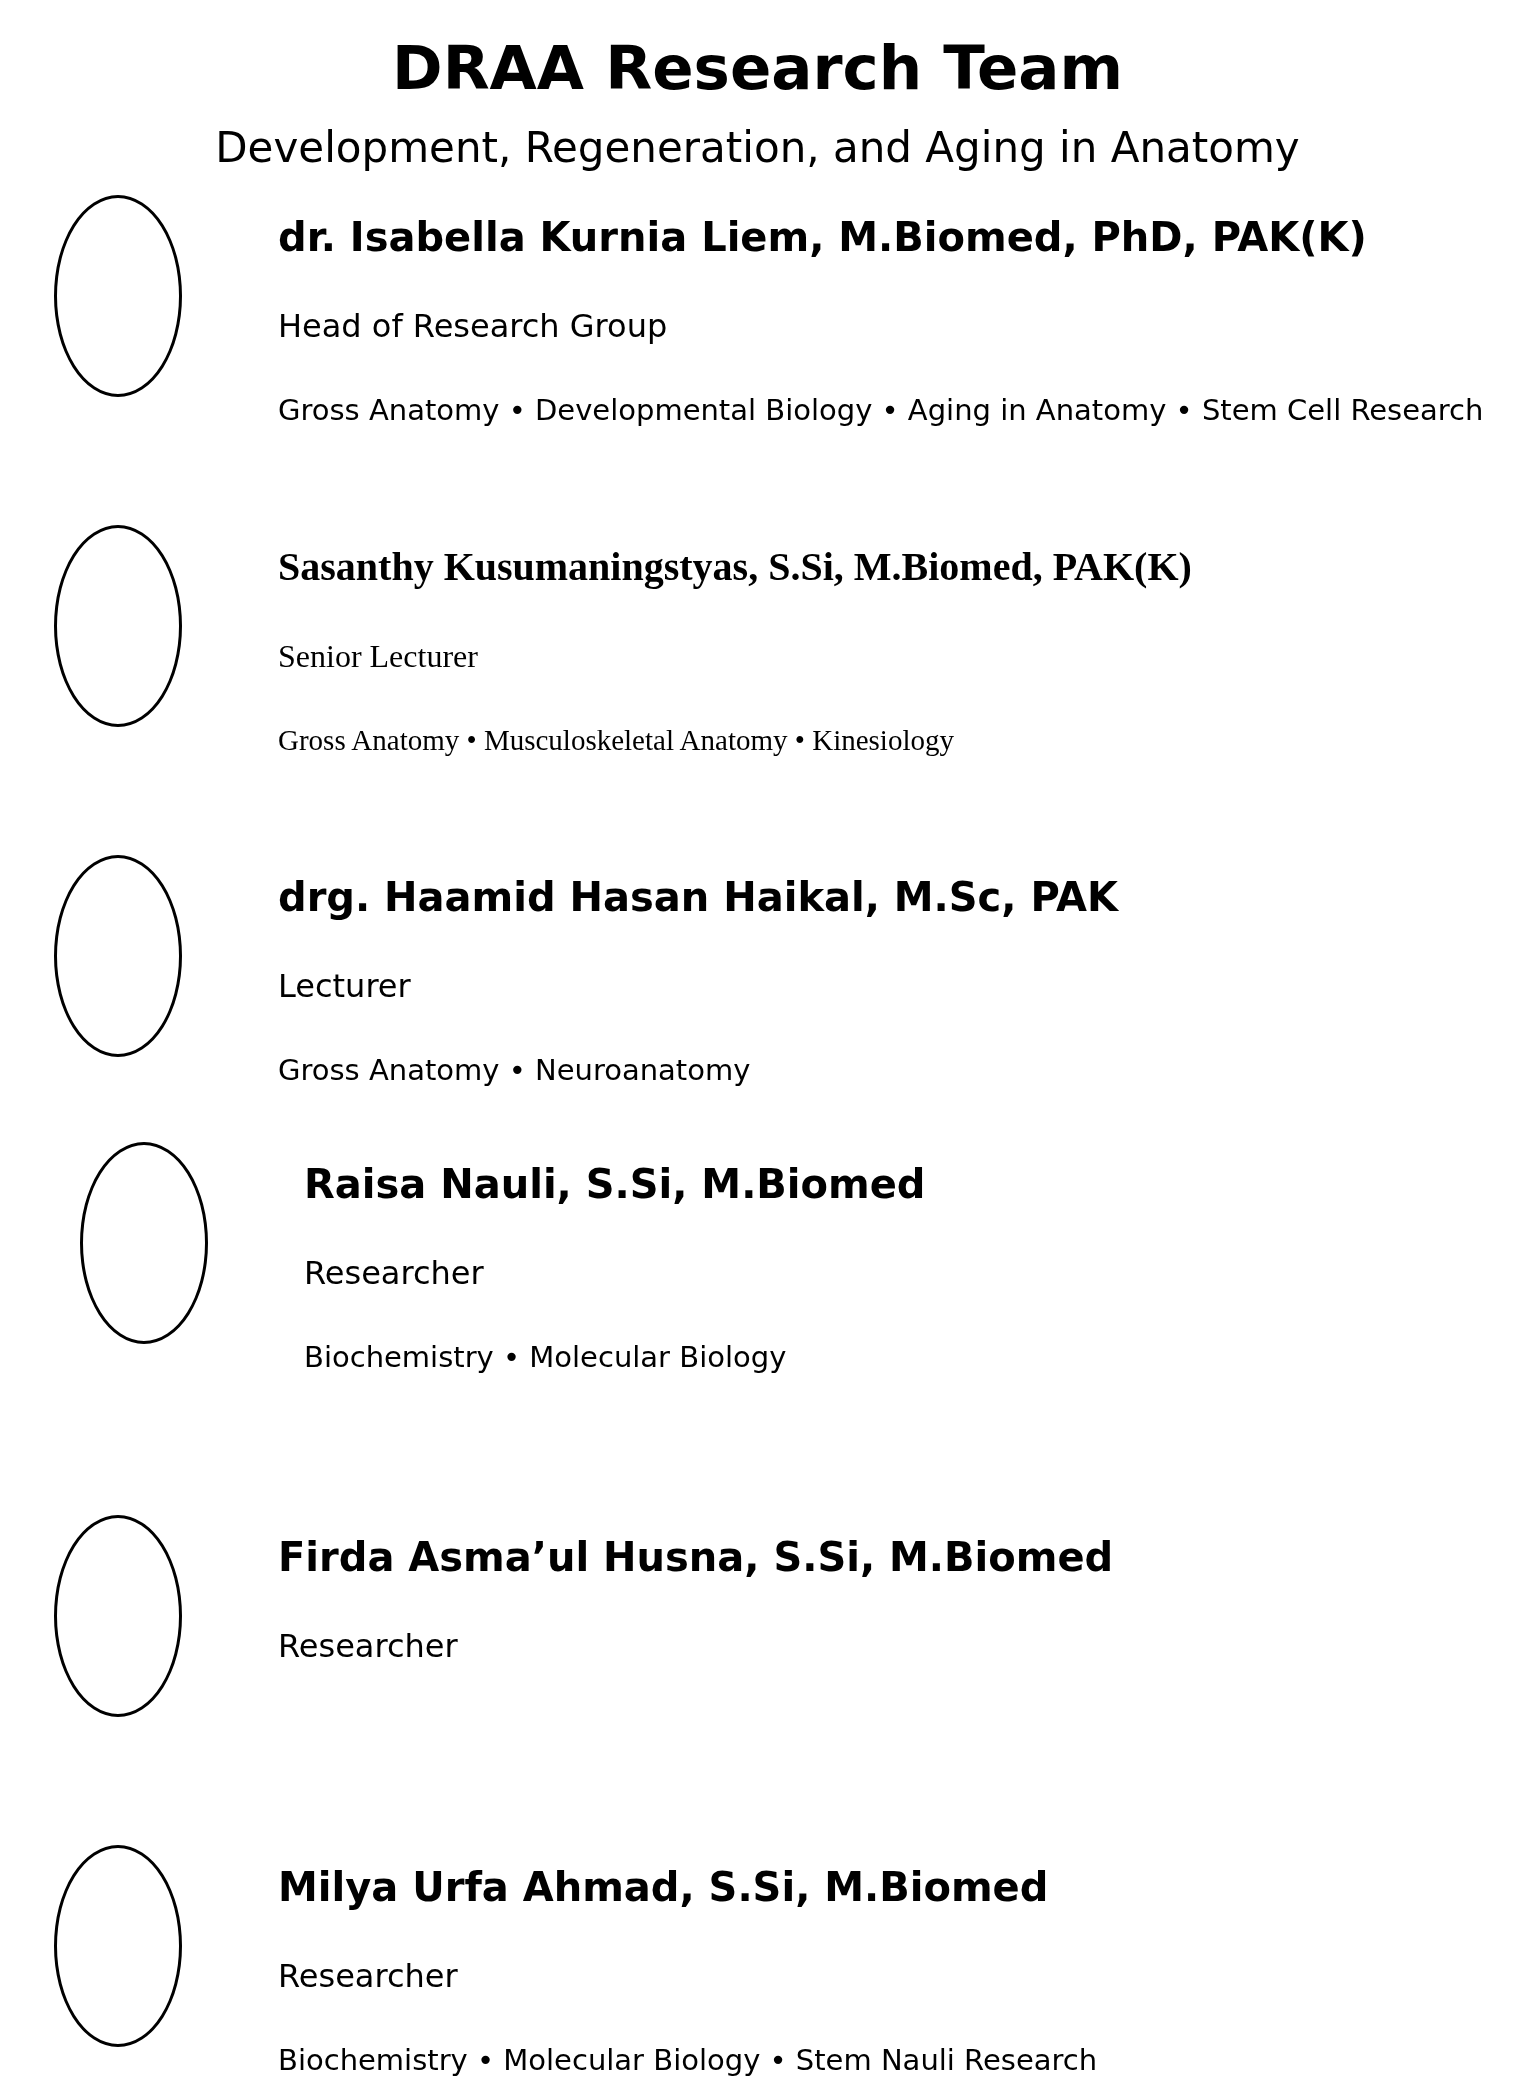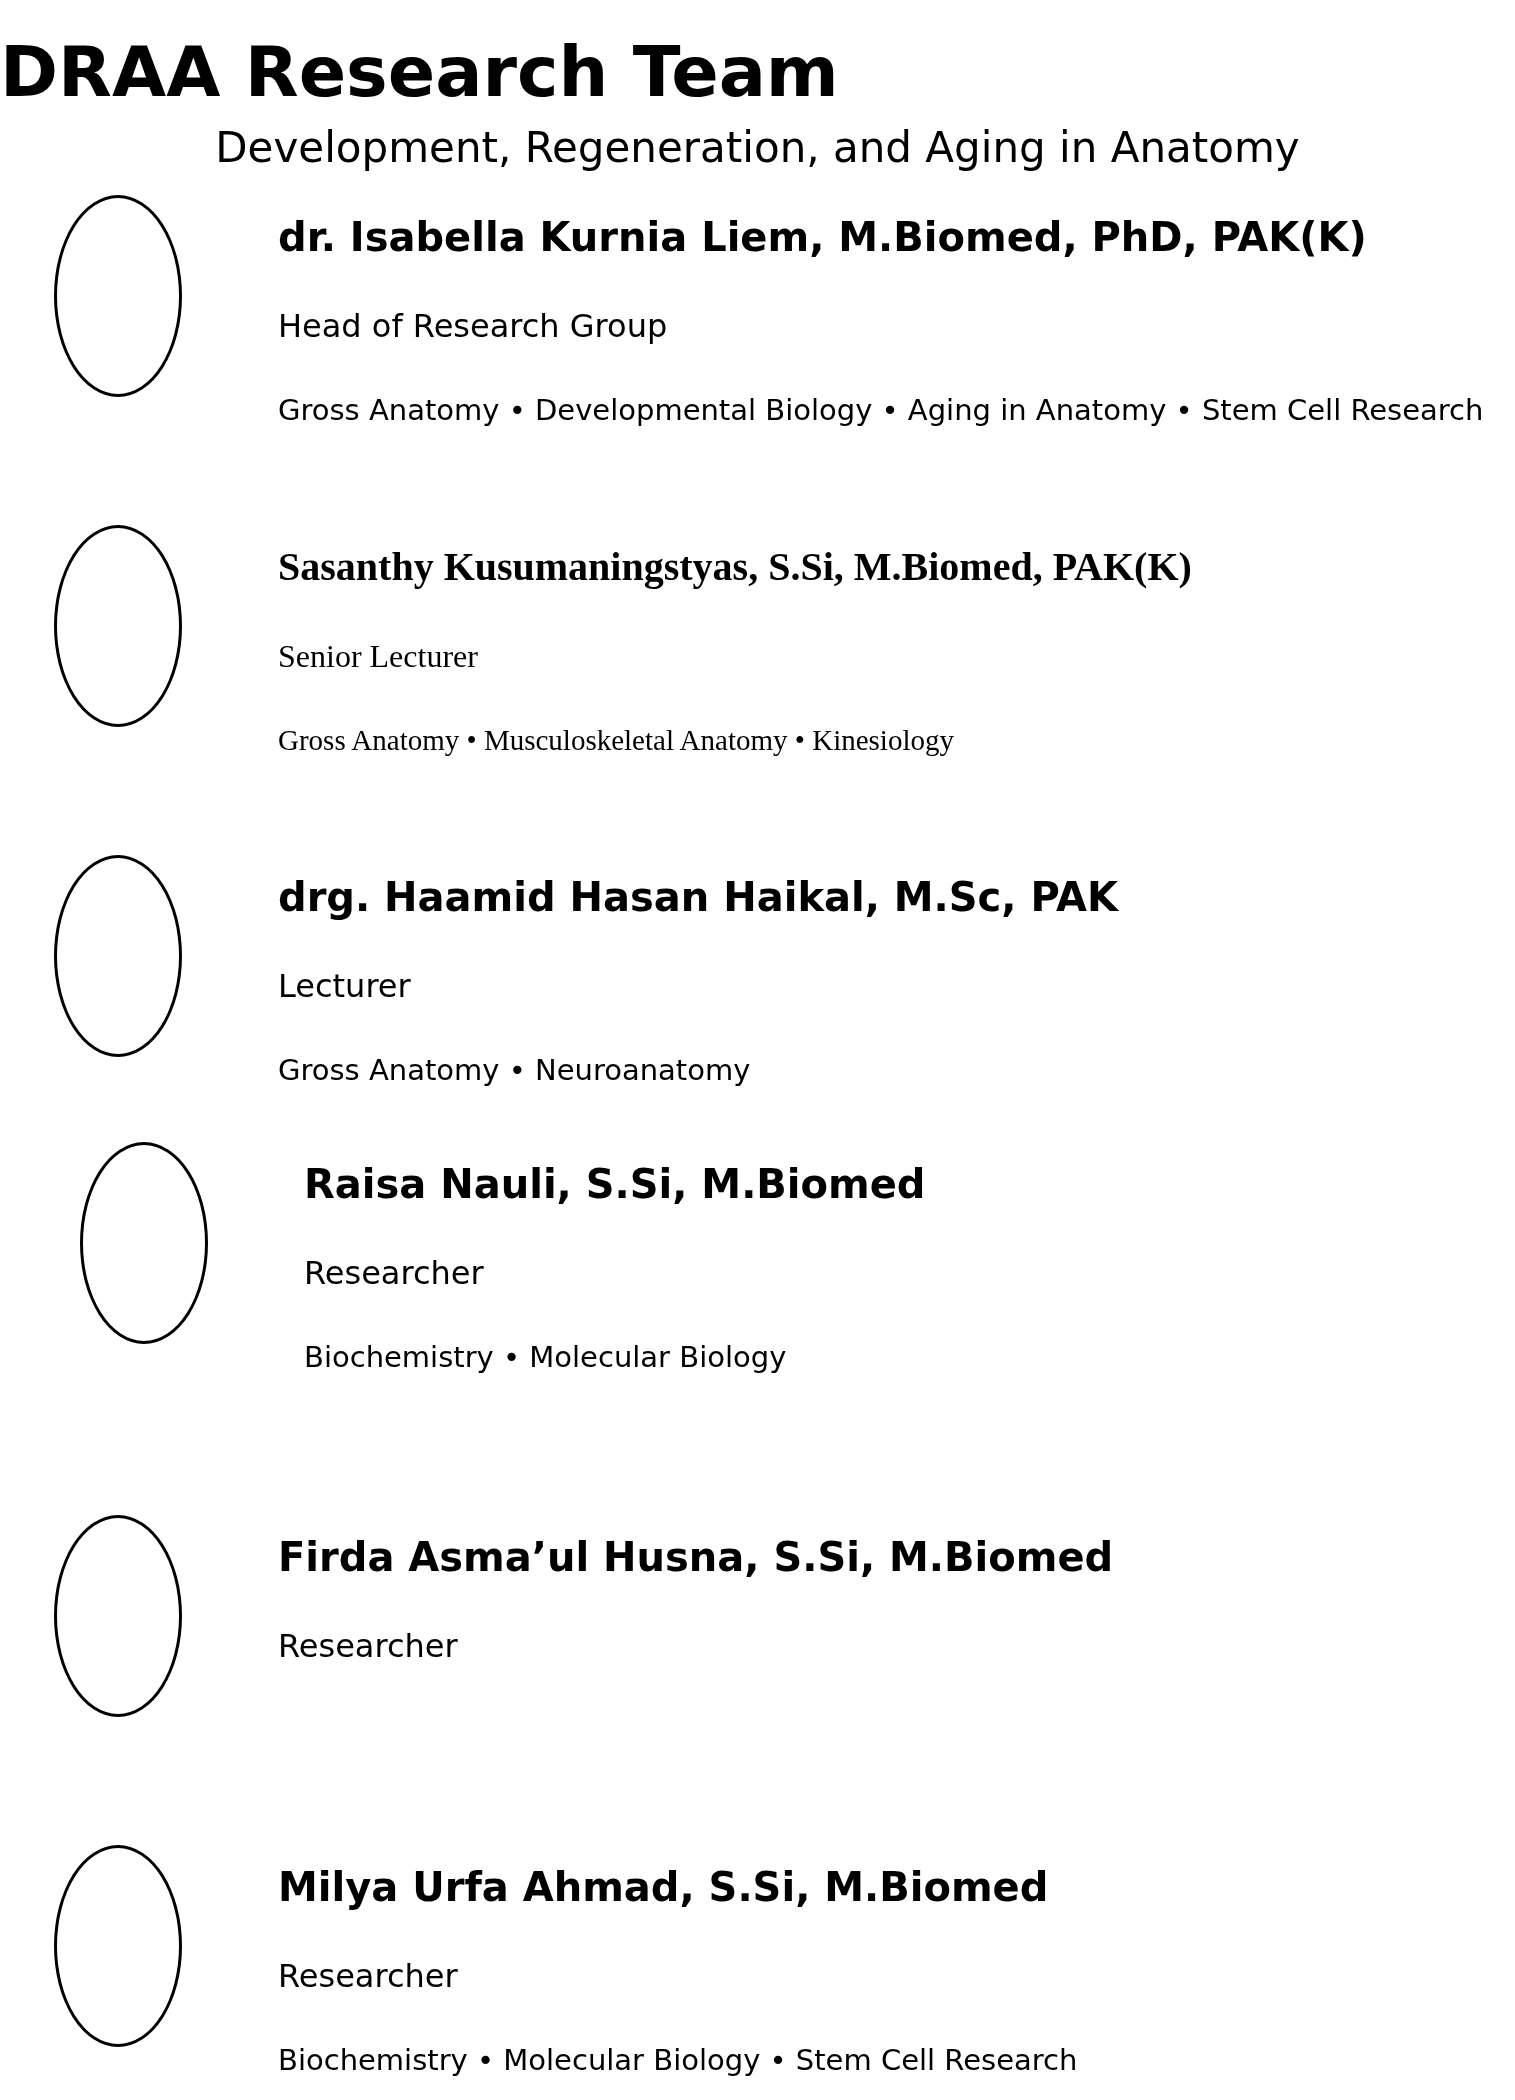--- a/index.html
+++ b/index.html
@@ -13,22 +13,22 @@
     height: 2100px;
     overflow: hidden;
     font-family: "DejaVu Sans", "Liberation Sans", sans-serif;
     color: #000000;
   }
   .page-title {
     position: absolute;
     top: 4px;
     left: 0;
     width: 100%;
-    text-align: left;
-    font-size: 70px;
+    text-align: center;
+    font-size: 61px;
     font-weight: 700;
     line-height: 1.05;
     white-space: nowrap;
     margin-top: 32px;
   }
   .page-subtitle {
     position: absolute;
     top: 104px;
     left: 0;
     width: 100%;
@@ -125,15 +125,15 @@
   </div>
     <div class="member" style="top: 1515px;">
     <div class="avatar"></div>
     <div class="member-name">Firda Asma’ul Husna, S.Si, M.Biomed</div>
     <div class="member-role">Researcher</div>
   </div>
     <div class="member" style="top: 1845px;">
     <div class="avatar"></div>
     <div class="member-name">Milya Urfa Ahmad, S.Si, M.Biomed</div>
     <div class="member-role">Researcher</div>
-    <div class="member-areas">Biochemistry • Molecular Biology • Stem Cell Research</div>
+    <div class="member-areas">Biochemistry • Molecular Biology • Stem Nauli Research</div>
   </div>
   </div>
 
 </body></html>

